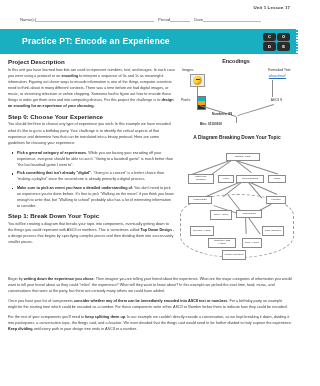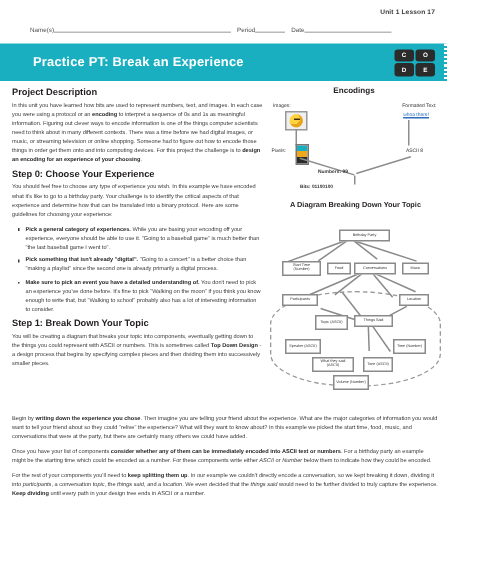--- a/index.html
+++ b/index.html
@@ -84,21 +84,21 @@
     <span class="rule r-name"></span>
     <span class="gap"></span>
     <span class="lbl">Period</span>
     <span class="rule r-period"></span>
     <span class="gap"></span>
     <span class="lbl">Date</span>
     <span class="rule r-date"></span>
   </div>
 
   <div class="banner">
-    <h1>Practice PT: Break an Experience</h1>
+    <h1>Practice PT: Encode an Experience</h1>
     <div class="logo">
       <div>C</div>
       <div>O</div>
       <div>D</div>
       <div>E</div>
     </div>
   </div>
   <div class="banner-edge"></div>
 
   <div class="colL">

